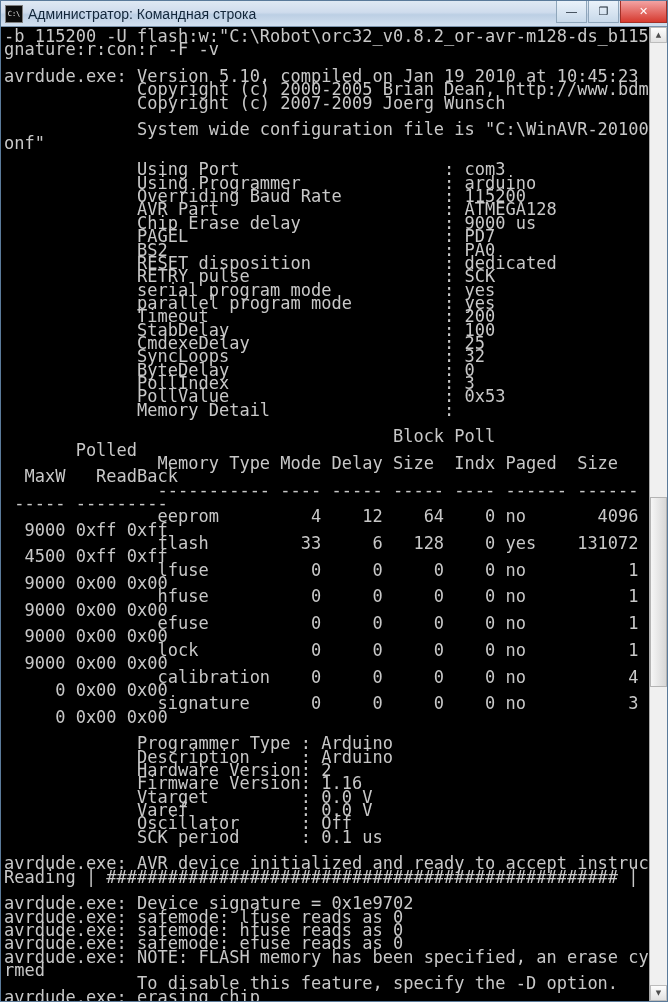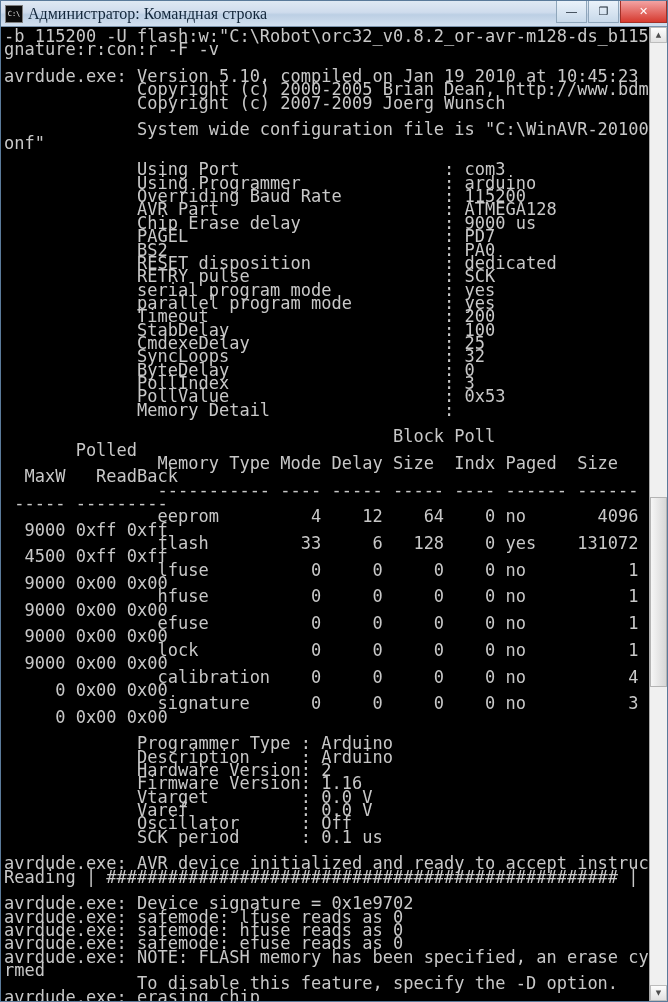--- a/index.html
+++ b/index.html
@@ -37,22 +37,22 @@
     border: 1px solid #7e7e7e;
     color: #e8e8e8;
     font-size: 7px;
     line-height: 16px;
     text-align: center;
     font-family: "DejaVu Sans Mono", monospace;
     margin-right: 5px;
     flex: 0 0 auto;
   }
   .title-text {
-    font-family: Liberation Serif, serif;
-    font-size: 16px;
+    font-family: Liberation Sans, sans-serif;
+    font-size: 14px;
     color: #12263a;
     flex: 1 1 auto;
     white-space: nowrap;
     overflow: hidden;
   }
   .win-buttons {
     display: flex;
     align-items: stretch;
     height: 26px;
     margin-left: auto;

